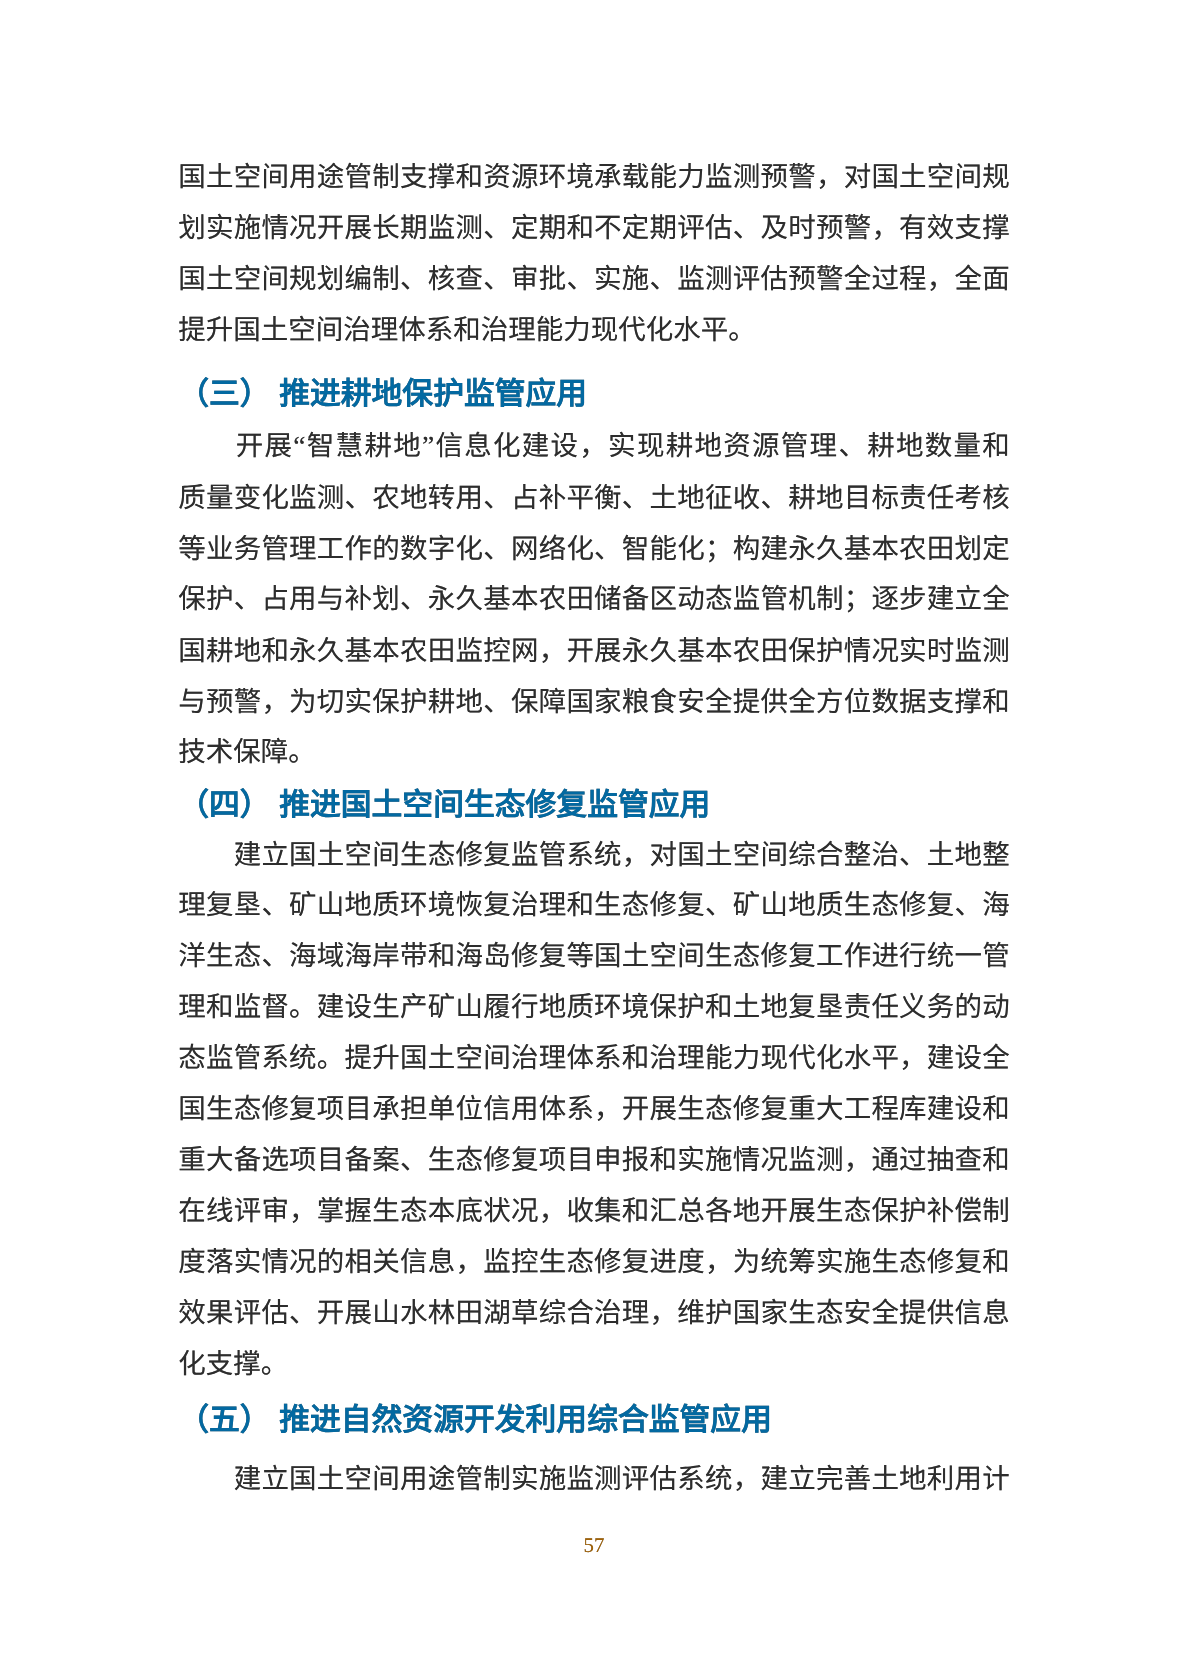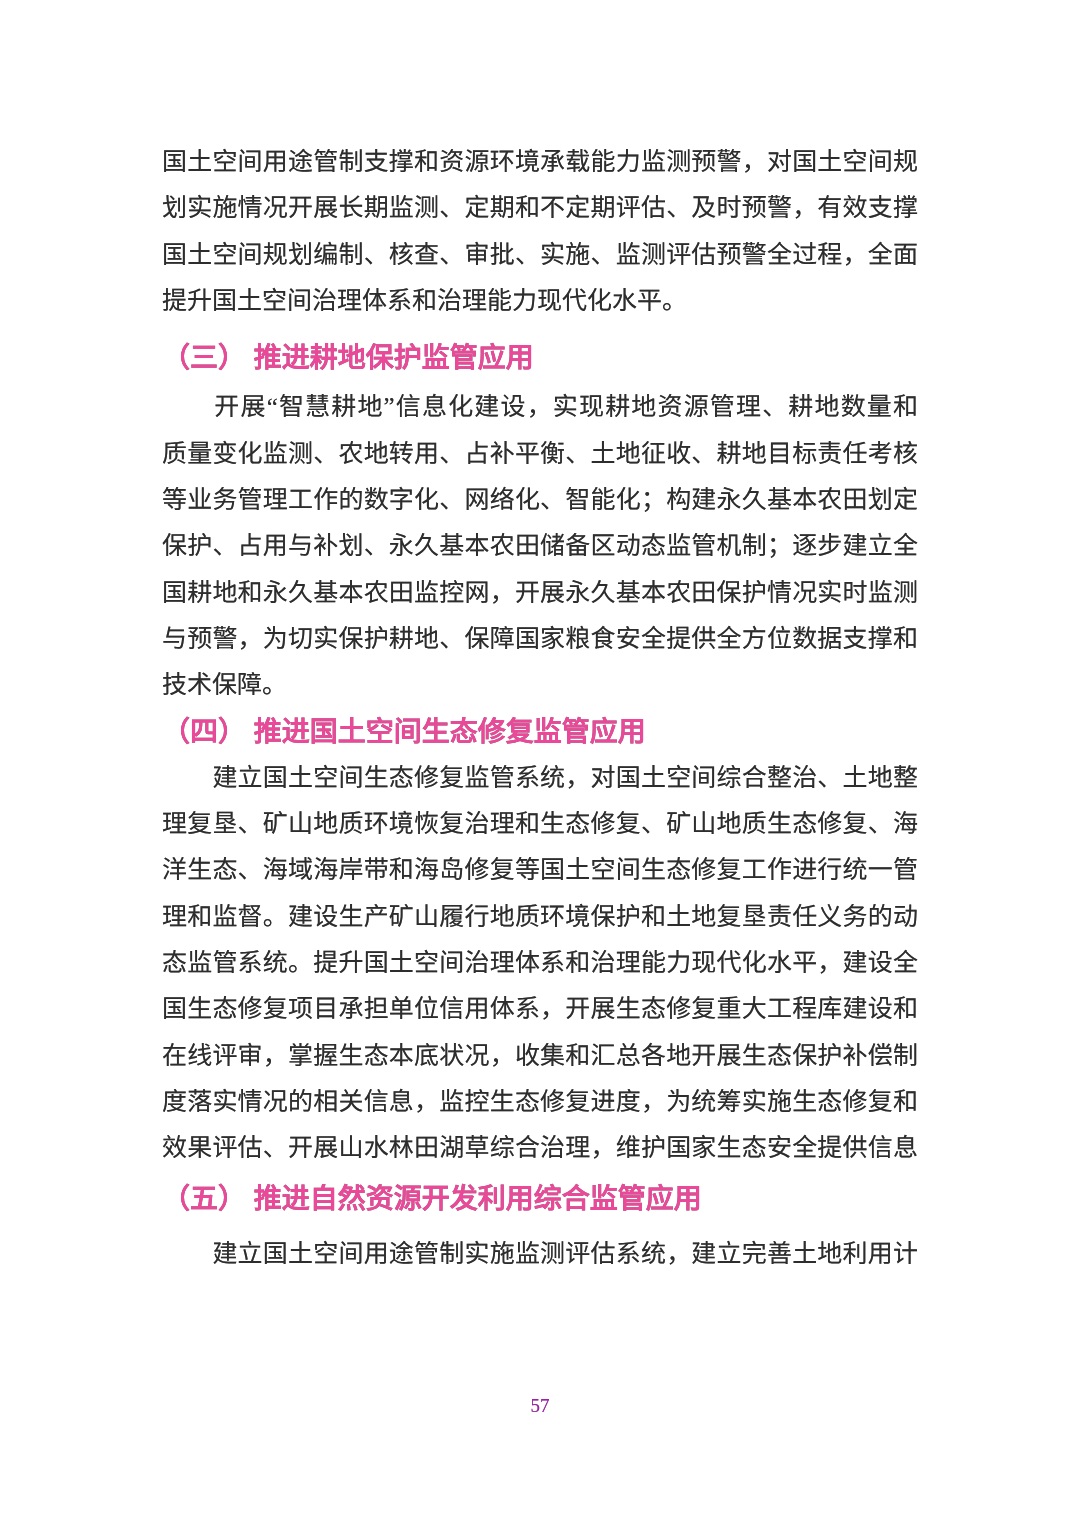--- a/index.html
+++ b/index.html
@@ -36,34 +36,34 @@
   }
   .line.short {
     text-align: right;
     text-align-last: left;
   }
   .heading {
     height: 46.3px;
     line-height: 46.3px;
     font-size: 28px;
     font-weight: 700;
-    color: #ec4899;
+    color: #0369a1;
     font-family: "Liberation Sans", "DejaVu Sans", sans-serif;
     text-shadow: 0 0 0.5px rgba(40,40,40,0.7);
     text-align: left;
     text-align-last: left;
   }
   .page-number {
     position: absolute;
     top: 1395px;
     left: 0;
     width: 1080px;
     text-align: center;
     font-size: 19px;
-    color: #a21caf;
+    color: #a16207;
     font-family: "Liberation Serif", "DejaVu Serif", serif;
     text-shadow: 0 0 0.5px rgba(70,70,70,0.6);
   }
 </style>
 </head>
 <body>
 
 <div class="page">
   <main class="text-column">
       <div class="paragraph" style="margin-top: 0px;">
@@ -83,23 +83,25 @@
         <div class="line short">技术保障。</div>
       </div>
       <div class="heading" style="">（四） 推进国土空间生态修复监管应用</div>
       <div class="paragraph" style="margin-top: 0px;">
         <div class="line">　　建立国土空间生态修复监管系统，对国土空间综合整治、土地整</div>
         <div class="line">理复垦、矿山地质环境恢复治理和生态修复、矿山地质生态修复、海</div>
         <div class="line">洋生态、海域海岸带和海岛修复等国土空间生态修复工作进行统一管</div>
         <div class="line">理和监督。建设生产矿山履行地质环境保护和土地复垦责任义务的动</div>
         <div class="line">态监管系统。提升国土空间治理体系和治理能力现代化水平，建设全</div>
         <div class="line">国生态修复项目承担单位信用体系，开展生态修复重大工程库建设和</div>
+        <div class="line">重大备选项目备案、生态修复项目申报和实施情况监测，通过抽查和</div>
         <div class="line">在线评审，掌握生态本底状况，收集和汇总各地开展生态保护补偿制</div>
         <div class="line">度落实情况的相关信息，监控生态修复进度，为统筹实施生态修复和</div>
         <div class="line">效果评估、开展山水林田湖草综合治理，维护国家生态安全提供信息</div>
+        <div class="line short">化支撑。</div>
       </div>
       <div class="heading" style="margin-top: 4px;">（五） 推进自然资源开发利用综合监管应用</div>
       <div class="paragraph" style="margin-top: 9px;">
         <div class="line">　　建立国土空间用途管制实施监测评估系统，建立完善土地利用计</div>
       </div>
     </main>
   <div class="page-number">57</div>
 </div>
 
 </body></html>

